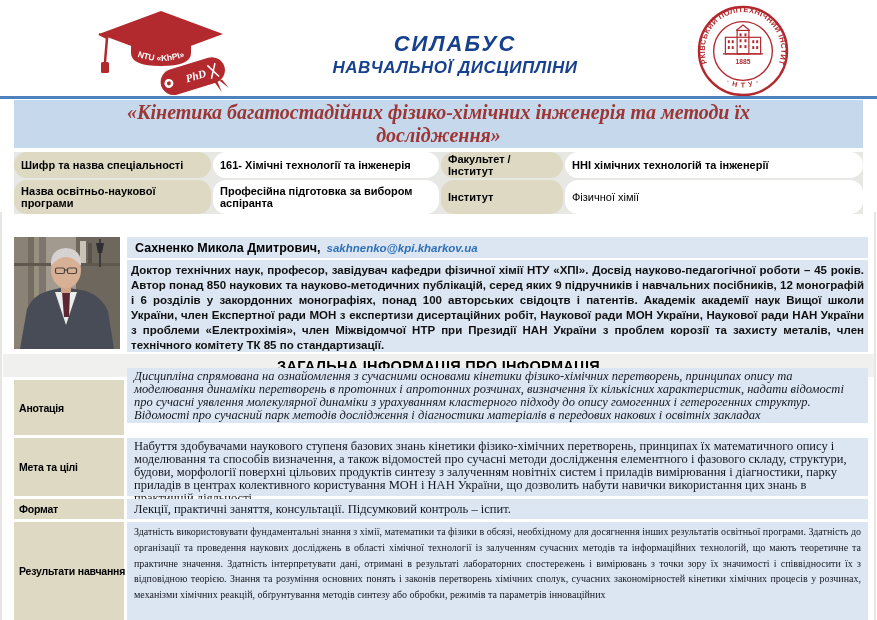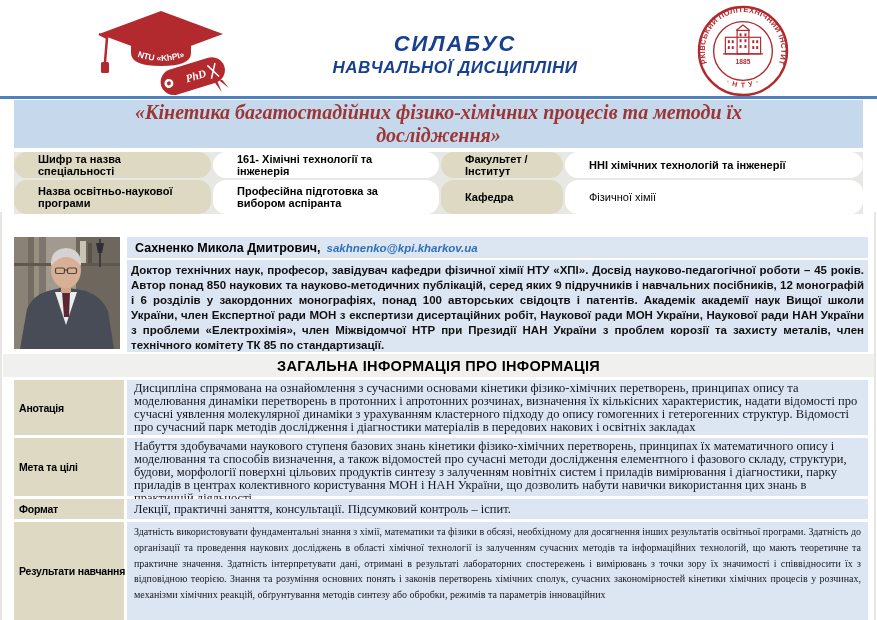--- a/index.html
+++ b/index.html
@@ -18,21 +18,21 @@
   
   .title-bar{position:absolute;left:14px;top:100px;width:849px;height:48px;background:#c6d9ec;
              display:flex;align-items:center;justify-content:center;}
   .title-bar .t{width:680px;text-align:center;font-family:"Liberation Serif",serif;
                 font-weight:bold;font-style:italic;font-size:20px;line-height:23px;color:#9c3634;}
 
   
   .info-grid{position:absolute;left:14px;top:152px;width:849px;display:grid;
              grid-template-columns:197px 226px 122px auto;grid-template-rows:26px 34px;
              gap:2px;background:#e7e7e4;font-size:11px;}
-  .info-grid>div{display:flex;align-items:center;padding:1px 24px;background:#fff;border-radius:13px;}
+  .info-grid>div{display:flex;align-items:center;padding:1px 7px;background:#fff;border-radius:13px;}
   .info-grid .lbl{background:#ddd9c3;font-weight:bold;}
   .info-grid .val{font-weight:bold;}
   .info-grid .val.plain{font-weight:normal;}
 
   
   .sec-hdr{position:absolute;left:3px;width:871px;height:22px;background:#f0f0ee;
            display:flex;align-items:center;justify-content:center;
            font-weight:bold;font-size:14.5px;letter-spacing:0.3px;}
   .sec-hdr.s1{top:212px;}
   .sec-hdr.s2{top:354px;height:23px;}
@@ -47,21 +47,21 @@
        box-sizing:border-box;padding:3px 4px;font-weight:bold;font-size:11.5px;
        line-height:14.9px;text-align:justify;color:#101010;}
 
   
   .g-lbl{position:absolute;left:14px;width:110px;background:#ddd9c3;display:flex;align-items:center;
          padding:9px 5px;box-sizing:border-box;font-weight:bold;font-size:10.5px;letter-spacing:-0.2px;
          white-space:nowrap;}
   .g-val{position:absolute;left:127px;width:741px;background:#dce6f2;box-sizing:border-box;
          padding:2px 7px;font-family:"Liberation Serif",serif;font-size:12.5px;
          line-height:12.9px;color:#14171f;}
-  .r1l{top:380px;height:55px;} .r1v{top:380px;height:55px;}
+  .r1l{top:380px;height:55px;} .r1v{top:368px;height:55px;font-style:italic;}
   .r2l{top:438px;height:58px;} .r2v{top:438px;height:58px;}
   .r3l{top:499px;height:20px;} .r3v{top:499px;height:20px;display:flex;align-items:center;}
   .r4l{top:522px;height:98px;} .r4v{top:522px;height:98px;font-size:10px;line-height:15.8px;text-align:justify;}
 
   .edge{position:absolute;top:212px;bottom:0;width:2px;background:#e6e6e2;}
   .edge.l{left:0;} .edge.r{right:1px;}
 </style>
 </head>
 <body>
 
@@ -131,31 +131,31 @@
         <rect x="60.5" y="36" width="2" height="3"></rect>
       <rect x="56.5" y="42" width="2" height="3"></rect>
         <rect x="60.5" y="42" width="2" height="3"></rect>
     </g>
     <text x="47" y="60.5" font-size="6.8" font-weight="bold" fill="#b2292e" font-family="Liberation Sans, sans-serif" text-anchor="middle">1885</text>
   </svg>
 
   <div class="blue-rule"></div>
 
   <div class="title-bar">
-    <div class="t">«Кінетика багатостадійних фізико-хімічних процесів та методи їх дослідження»</div>
+    <div class="t">«Кінетика багатостадійних фізико-хімічних інженерія та методи їх дослідження»</div>
   </div>
 
   <div class="info-grid">
     <div class="lbl">Шифр  та назва спеціальності</div>
     <div class="val">161- Хімічні технології та інженерія</div>
     <div class="lbl">Факультет / Інститут</div>
     <div class="val">ННІ хімічних технологій та інженерії</div>
     <div class="lbl">Назва освітньо-наукової програми</div>
     <div class="val">Професійна підготовка за вибором аспіранта</div>
-    <div class="lbl">Кафедра</div>
+    <div class="lbl">Інститут</div>
     <div class="val plain">Фізичної хімії</div>
   </div>
 
 
   <svg class="photo" viewBox="0 0 106 112">
     <rect x="0" y="0" width="106" height="112" fill="#a29a8e"></rect>
     <rect x="0" y="0" width="14" height="112" fill="#8b8276"></rect>
     <rect x="14" y="0" width="6" height="112" fill="#746c61"></rect>
     <rect x="20" y="0" width="5" height="112" fill="#97907f"></rect>
     <rect x="25" y="0" width="7" height="112" fill="#7e766c"></rect>

